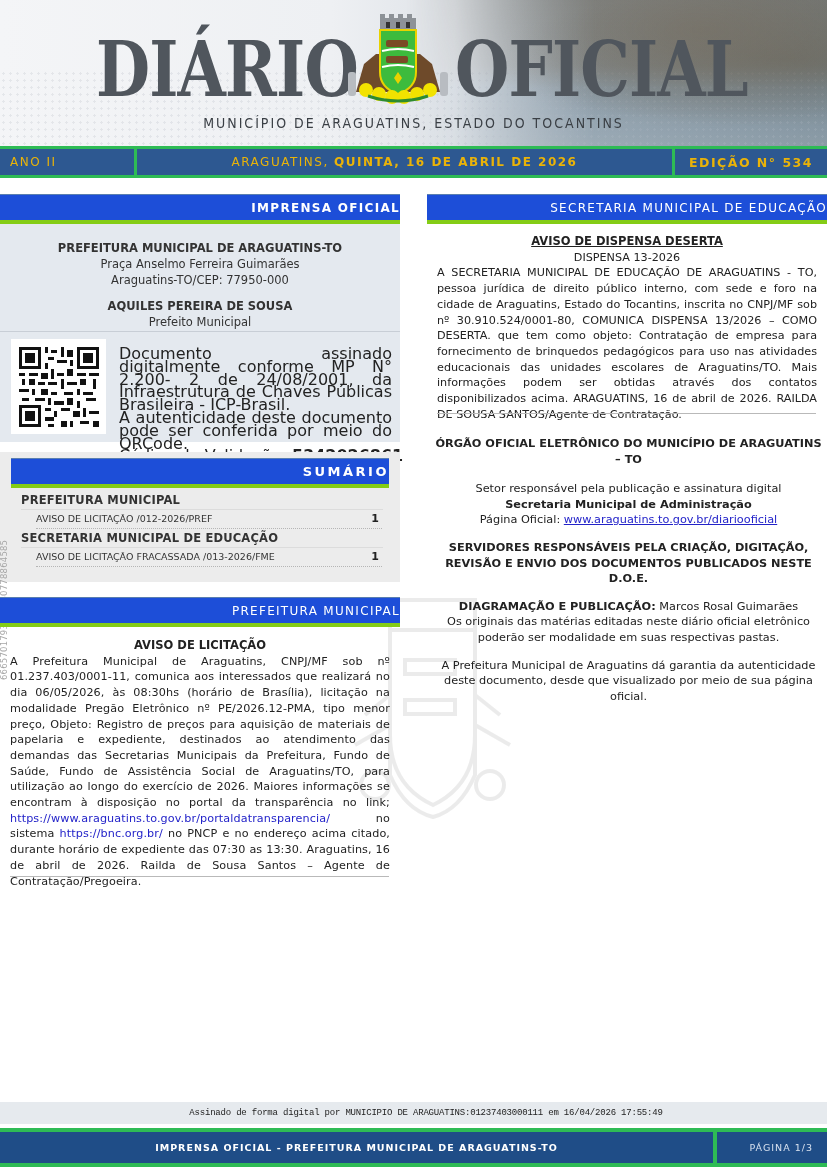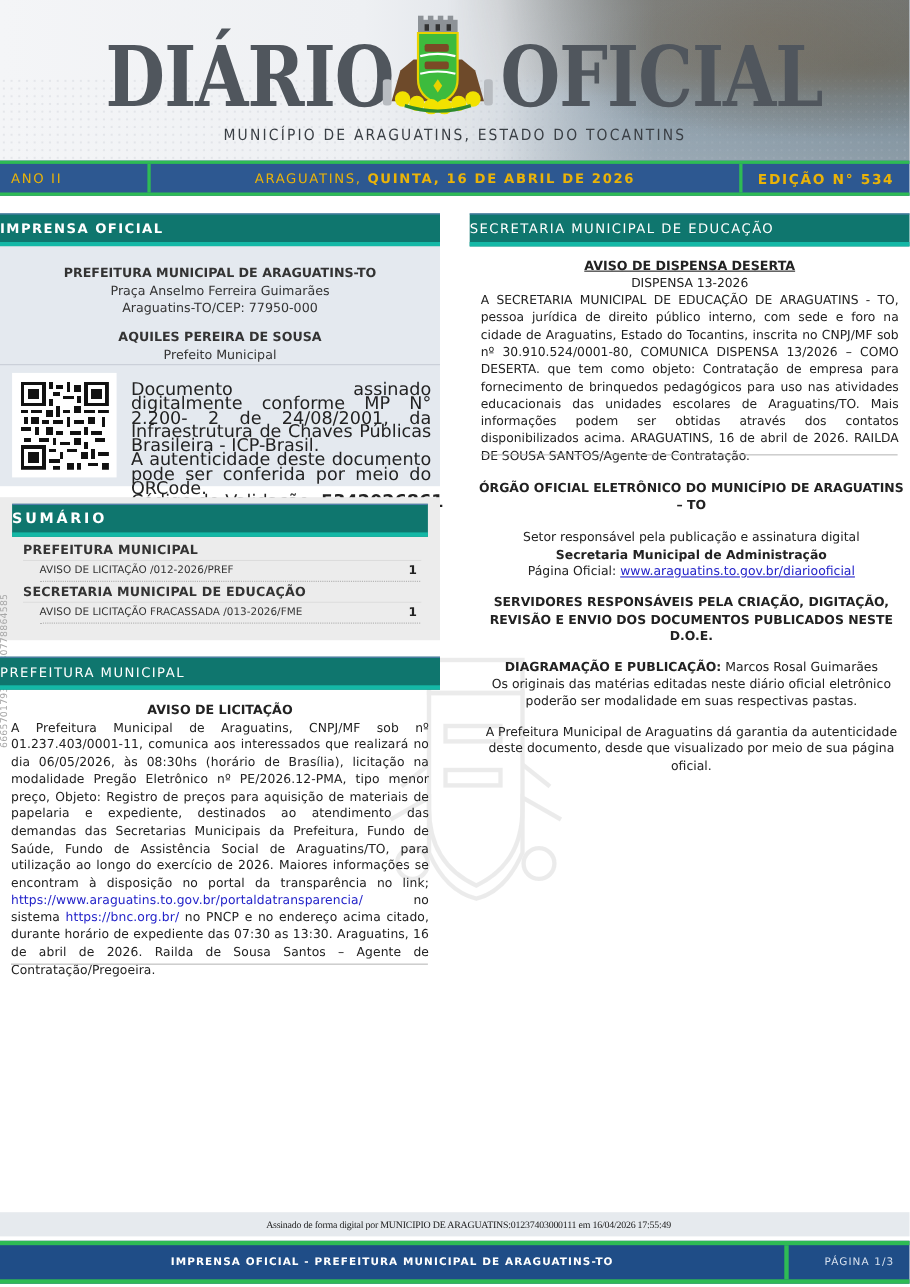--- a/index.html
+++ b/index.html
@@ -47,23 +47,23 @@
     display: flex; color: #eab308; font-size: 12px; letter-spacing: 1.5px;
   }
   .topbar .cell { display: flex; align-items: center; height: 100%; }
   .topbar .c1 { width: 137px; padding-left: 10px; border-right: 3px solid #2ebb55; }
   .topbar .c2 { flex: 1; justify-content: center; border-right: 3px solid #2ebb55; }
   .topbar .c3 { width: 152px; justify-content: center; font-weight: bold; font-size: 12.5px; }
   .topbar b { font-weight: bold; }
 
   
   .band {
-    position: absolute; height: 30px; background: #0f766e; color: #fff;
-    text-align: left; font-size: 12px; letter-spacing: 1.3px; line-height: 26px;
-    border-top: 1px solid #5a7fb0; border-bottom: 4px solid #14b8a6;
+    position: absolute; height: 30px; background: #1d4ed8; color: #fff;
+    text-align: right; font-size: 12px; letter-spacing: 1.3px; line-height: 26px;
+    border-top: 1px solid #5a7fb0; border-bottom: 4px solid #84cc16;
   }
   .band.bold { font-weight: bold; }
 
   
   .info-box {
     position: absolute; left: 0; top: 224px; width: 400px; height: 218px; background: #e4e9ef;
   }
   .info-center { text-align: center; padding-top: 16px; font-size: 11.5px; line-height: 16px; color: #333; }
   .info-center .strong { font-weight: bold; color: #333; }
   .info-center .gap { height: 10px; }
@@ -106,21 +106,21 @@
   .right-info { position: absolute; left: 430px; width: 397px; text-align: center; font-size: 11.3px; line-height: 15.6px; color: #222; }
   .right-info .strong { font-weight: bold; }
   .right-info a { color: #2323c9; text-decoration: underline; }
 
   .watermark { position: absolute; left: 345px; top: 595px; width: 175px; height: 225px; opacity: 0.09; }
 
   
   .sign-strip {
     position: absolute; left: 0; top: 1102px; width: 827px; height: 22px; background: #e6eaee;
     text-align: center; font-size: 9px; line-height: 22px; color: #222;
-    font-family: Liberation Serif, serif; letter-spacing: -0.2px; padding-left: 25px;
+    font-family: Liberation Mono, monospace; letter-spacing: -0.2px; padding-left: 25px;
   }
   .footbar {
     position: absolute; left: 0; top: 1128px; width: 827px; height: 39px;
     background: #1f4d87; border-top: 4px solid #2ebb55; border-bottom: 4px solid #2ebb55;
     display: flex; color: #fff; font-size: 9.5px; letter-spacing: 1px;
   }
   .footbar .cell { display: flex; align-items: center; height: 100%; }
   .footbar .f1 { width: 173px; padding-left: 10px; border-right: 4px solid #2ebb55; }
   .footbar .f2 { flex: 1; justify-content: center; font-weight: bold; border-right: 4px solid #2ebb55; }
   .footbar .f3 { width: 110px; justify-content: flex-end; padding-right: 14px; color: #d6e0ee; }

